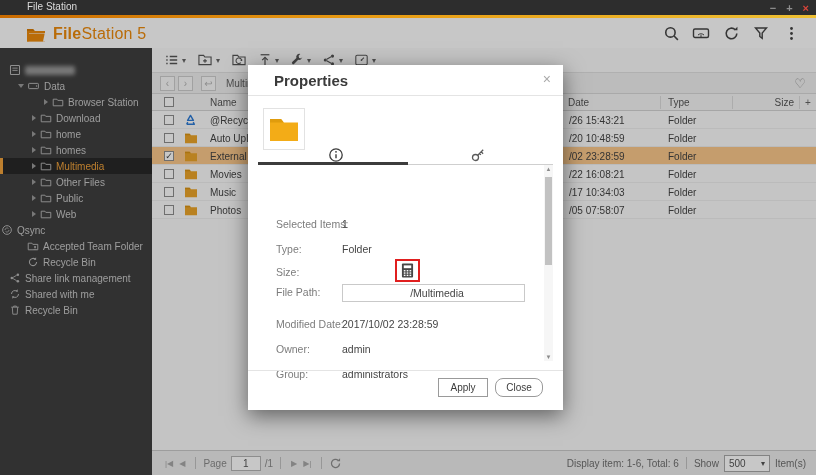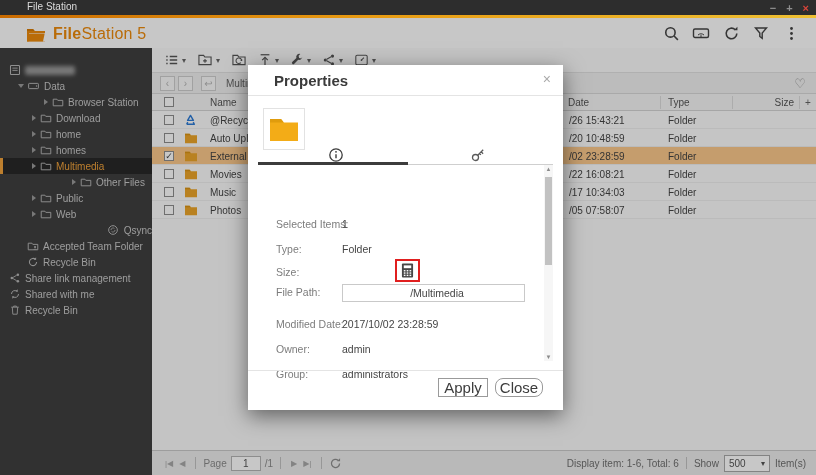--- a/index.html
+++ b/index.html
@@ -91,21 +91,21 @@
   .tab-underline-active { position:absolute; left:10px; top:97px; width:150px; height:3px; background:#3c3c3c; }
   #dlg-fields { position:absolute; left:0; top:0; width:315px; height:345px;margin-top:29px; }
   .fld-label { position:absolute; left:28px; font-size:10.5px; color:#7c7c7c; }
   .fld-value { position:absolute; left:94px; font-size:10.5px; color:#454545; white-space:nowrap; }
   .fld-input { position:absolute; left:94px; width:183px; height:18px; border:1px solid #c9c9c9; font-size:10.5px; line-height:16px; padding-left:7px; color:#454545;text-align:center; }
   .calc-redbox { position:absolute; left:147px; top:165px; width:25px; height:23px; border:2px solid #e01f1f; display:flex; align-items:center; justify-content:center; }
   .dlg-scroll { position:absolute; left:296px; top:100px; width:9px; height:196px; background:#f6f6f6; }
   .dlg-scroll .thumb { position:absolute; left:1px; top:12px; width:7px; height:88px; background:#c2c2c2; }
   .dlg-scroll .sarr { position:absolute; left:0; width:9px; font-size:6px; color:#8a8a8a; text-align:center; }
   .dlg-footline { position:absolute; left:0; top:305px; width:315px; height:1px; background:#e4e4e4; }
-  .dlg-btn { position:absolute; top:313px; height:19px; border:1px solid #9a9a9a; background:#fff; font-size:15px; color:#3c3c3c; text-align:center; line-height:17px; }
+  .dlg-btn { position:absolute; top:313px; height:19px; border:1px solid #9a9a9a; background:#fff; font-size:10px; color:#3c3c3c; text-align:center; line-height:17px; }
   .dlg-btn.apply { left:190px; width:50px; }
   .dlg-btn.close { left:247px; width:48px;border-radius:8px; }
 
   svg { display:block; }
 </style>
 </head>
 <body>
 
 <div id="app">
 
@@ -225,21 +225,21 @@
         </div>
         <div class="sb-item selected" style="padding-left: 32px;">
           <span class="sb-arrow-r"></span>
           <span class="sb-ico">
             <svg width="12" height="11" viewBox="0 0 16 15">
               <path d="M1.5 3h5l1.2 1.6h6.8v7.4h-13z" fill="none" stroke="#b8b8b8" stroke-width="1.3"></path>
             </svg>
           </span>
           <span>Multimedia</span>
         </div>
-        <div class="sb-item" style="padding-left: 32px; margin-left: 40px;">
+        <div class="sb-item" style="padding-left: 32px;">
           <span class="sb-arrow-r"></span>
           <span class="sb-ico">
             <svg width="12" height="11" viewBox="0 0 16 15">
               <path d="M1.5 3h5l1.2 1.6h6.8v7.4h-13z" fill="none" stroke="#b8b8b8" stroke-width="1.3"></path>
             </svg>
           </span>
           <span>Other Files</span>
         </div>
         <div class="sb-item" style="padding-left: 32px;">
           <span class="sb-arrow-r"></span>
@@ -252,21 +252,21 @@
         </div>
         <div class="sb-item" style="padding-left: 32px;">
           <span class="sb-arrow-r"></span>
           <span class="sb-ico">
             <svg width="12" height="11" viewBox="0 0 16 15">
               <path d="M1.5 3h5l1.2 1.6h6.8v7.4h-13z" fill="none" stroke="#b8b8b8" stroke-width="1.3"></path>
             </svg>
           </span>
           <span>Web</span>
         </div>
-        <div class="sb-item" style="padding-left: 0; justify-content: flex-end;">
+        <div class="sb-item" style="padding-left: 0;">
           <span class="sb-ico">
             <svg width="12" height="12" viewBox="0 0 16 16">
               <circle cx="8" cy="8" r="5.8" fill="none" stroke="#b8b8b8" stroke-width="1.3"></circle>
               <path d="M5.3 8a2.7 2.7 0 0 1 4.6-1.9M10.7 8a2.7 2.7 0 0 1-4.6 1.9" fill="none" stroke="#b8b8b8" stroke-width="1.1"></path>
             </svg>
           </span>
           <span>Qsync</span>
         </div>
         <div class="sb-item" style="padding-left: 26px;">
           <span class="sb-ico">

